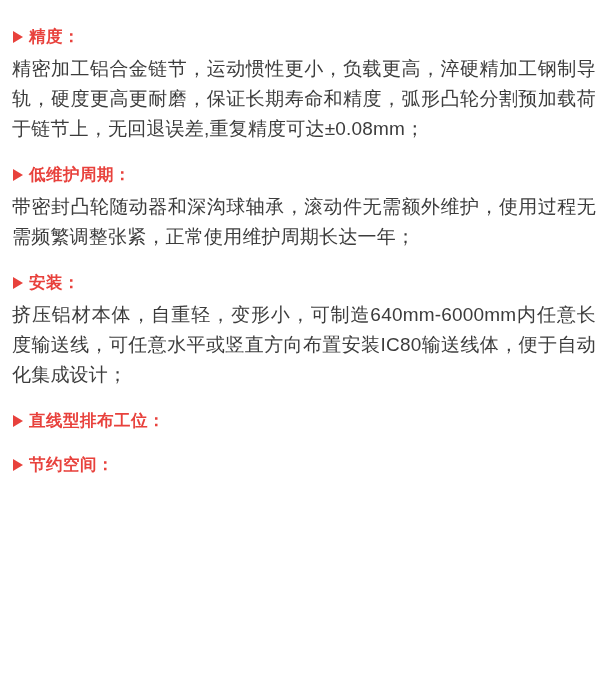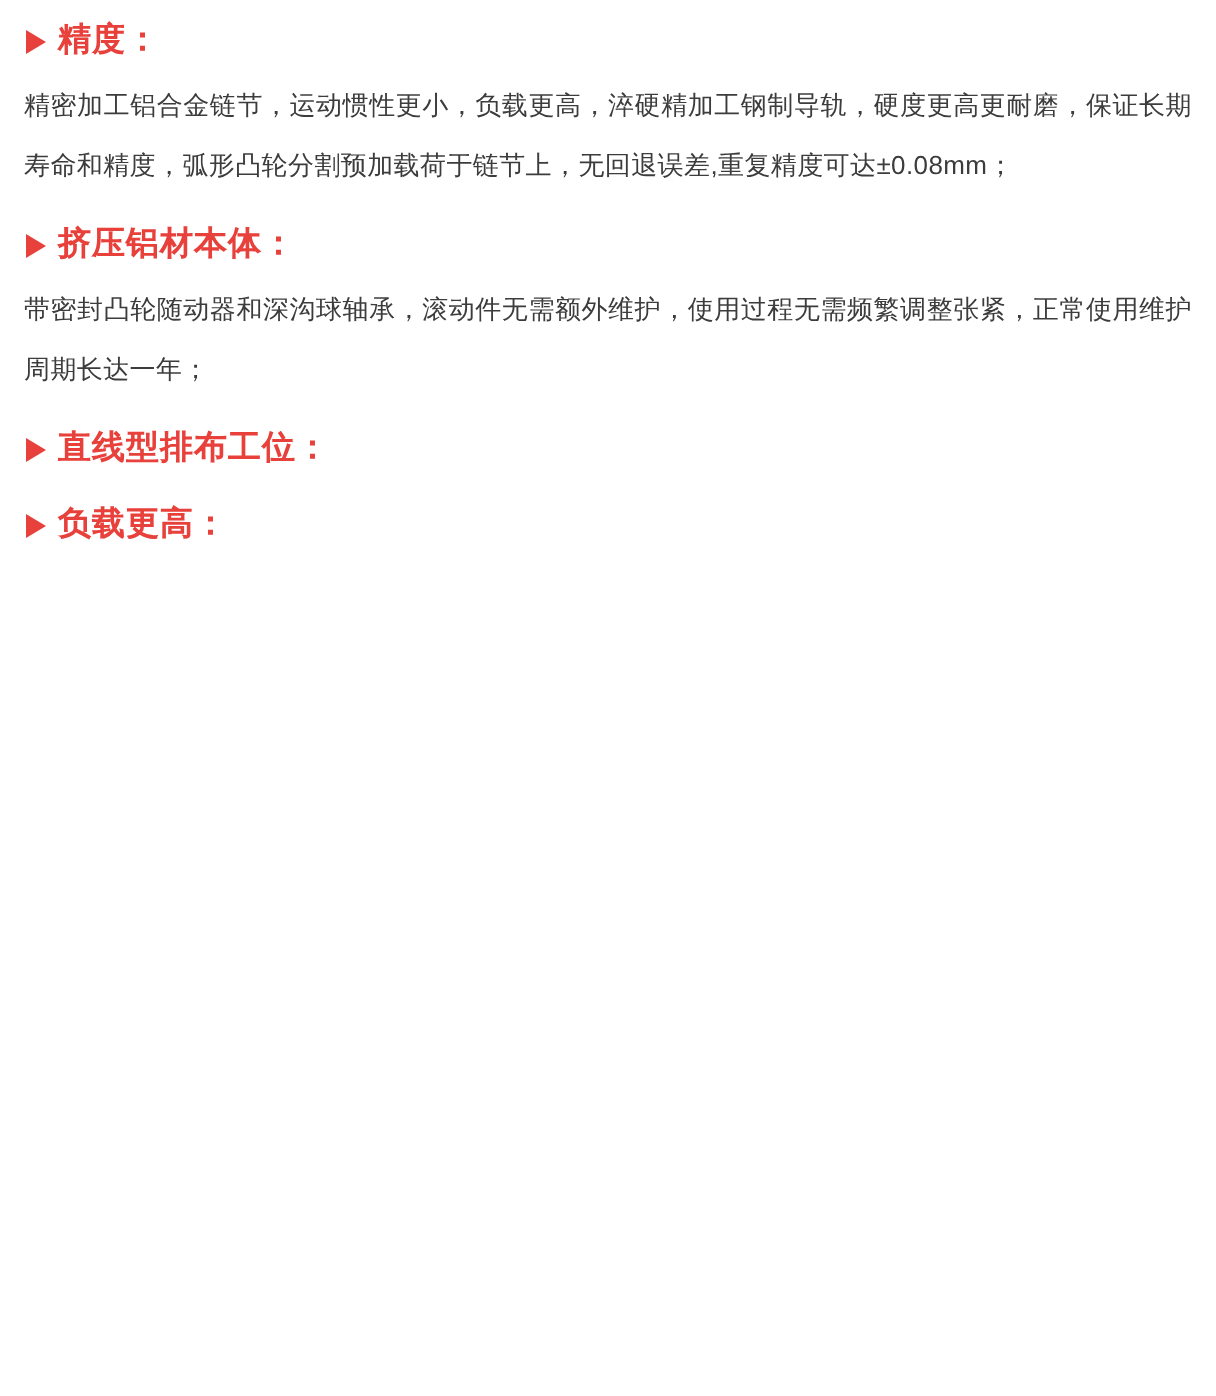--- a/index.html
+++ b/index.html
@@ -13,21 +13,21 @@
     font-family: "Liberation Sans", "DejaVu Sans", sans-serif;
     color: #333333;
     overflow: hidden;
   }
   .doc {
     width: 608px;
     box-sizing: border-box;
     padding: 6px 12px 0 12px;
   }
   .section {
-    margin: 0 0 10px 0;
+    margin: 16px 0 10px 0;
   }
   .section-head {
     display: flex;
     align-items: center;
     margin: 0 0 4px 0;
     line-height: 28px;
   }
   .bullet-icon {
     width: 12px;
     height: 14px;
@@ -42,21 +42,21 @@
   }
   .section-title {
     color: #e8413c;
     font-size: 16.5px;
     font-weight: bold;
     letter-spacing: 0.5px;
     white-space: nowrap;
   }
   .section-body {
     color: #3c3c3c;
-    font-size: 13px;
+    font-size: 19px;
     line-height: 30px;
     text-align: justify;
     text-justify: inter-ideograph;
     letter-spacing: 0.2px;
     margin: 0;
   }
 </style>
 </head>
 <body>
 
@@ -74,41 +74,52 @@
     <p class="section-body">精密加工铝合金链节，运动惯性更小，负载更高，淬硬精加工钢制导轨，硬度更高更耐磨，保证长期寿命和精度，弧形凸轮分割预加载荷于链节上，无回退误差,重复精度可达±0.08mm；</p>
   </div>
 
   <div class="section">
     <div class="section-head">
       <span class="bullet-icon">
         <svg width="12" height="14" viewBox="0 0 12 14">
             <polygon points="1,1 11,7 1,13" fill="#e8413c"></polygon>
           </svg>
       </span>
-      <span class="section-title">挤压铝材本体：</span>
+      <span class="section-title">低维护周期：</span>
     </div>
     <p class="section-body">带密封凸轮随动器和深沟球轴承，滚动件无需额外维护，使用过程无需频繁调整张紧，正常使用维护周期长达一年；</p>
   </div>
 
+  <div class="section">
+    <div class="section-head">
+      <span class="bullet-icon">
+        <svg width="12" height="14" viewBox="0 0 12 14">
+            <polygon points="1,1 11,7 1,13" fill="#e8413c"></polygon>
+          </svg>
+      </span>
+      <span class="section-title">安装：</span>
+    </div>
+    <p class="section-body">挤压铝材本体，自重轻，变形小，可制造640mm-6000mm内任意长度输送线，可任意水平或竖直方向布置安装IC80输送线体，便于自动化集成设计；</p>
+  </div>
 
   <div class="section">
     <div class="section-head">
       <span class="bullet-icon">
         <svg width="12" height="14" viewBox="0 0 12 14">
             <polygon points="1,1 11,7 1,13" fill="#e8413c"></polygon>
           </svg>
       </span>
       <span class="section-title">直线型排布工位：</span>
     </div>
   </div>
 
   <div class="section">
     <div class="section-head">
       <span class="bullet-icon">
         <svg width="12" height="14" viewBox="0 0 12 14">
             <polygon points="1,1 11,7 1,13" fill="#e8413c"></polygon>
           </svg>
       </span>
-      <span class="section-title">负载更高：</span>
+      <span class="section-title">节约空间：</span>
     </div>
   </div>
 
 </div>
 
 </body></html>

